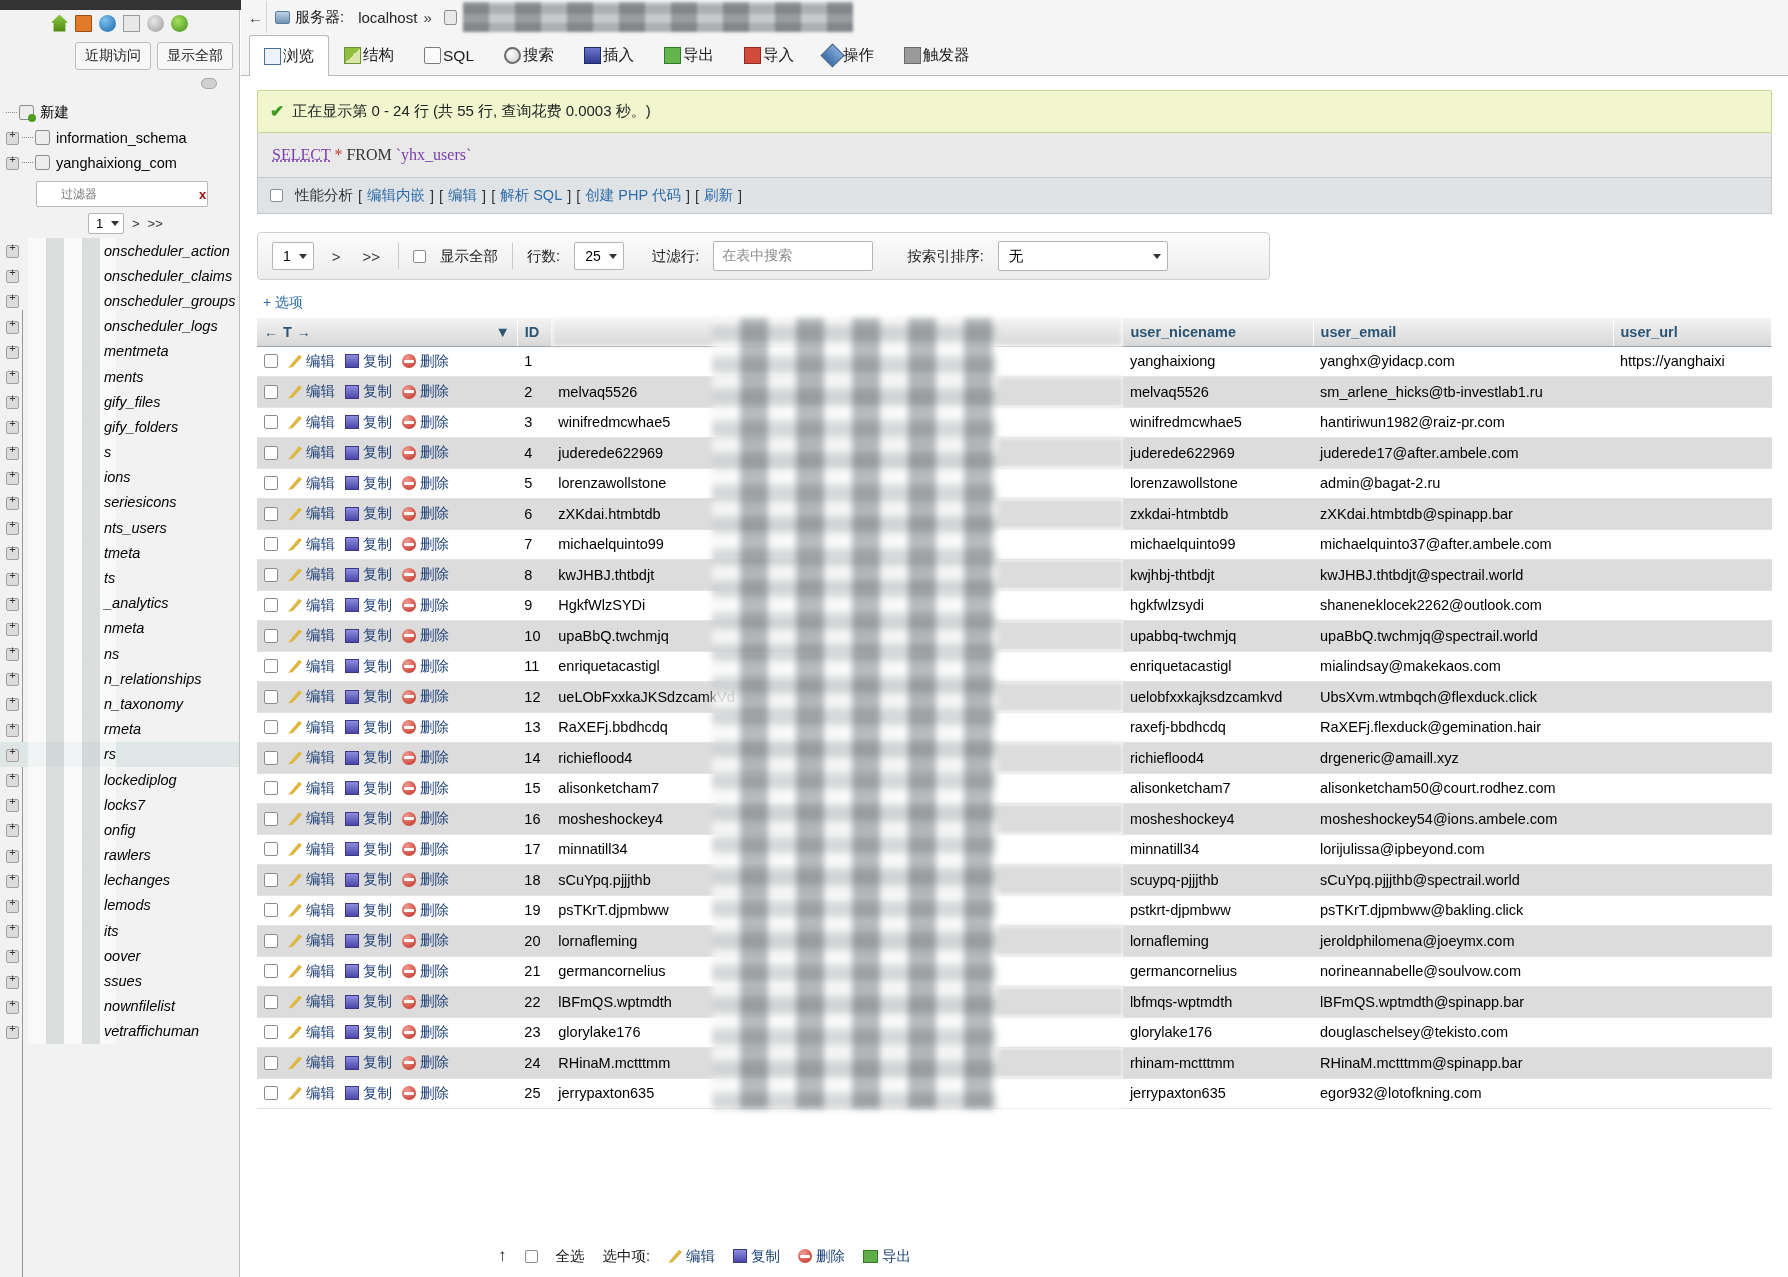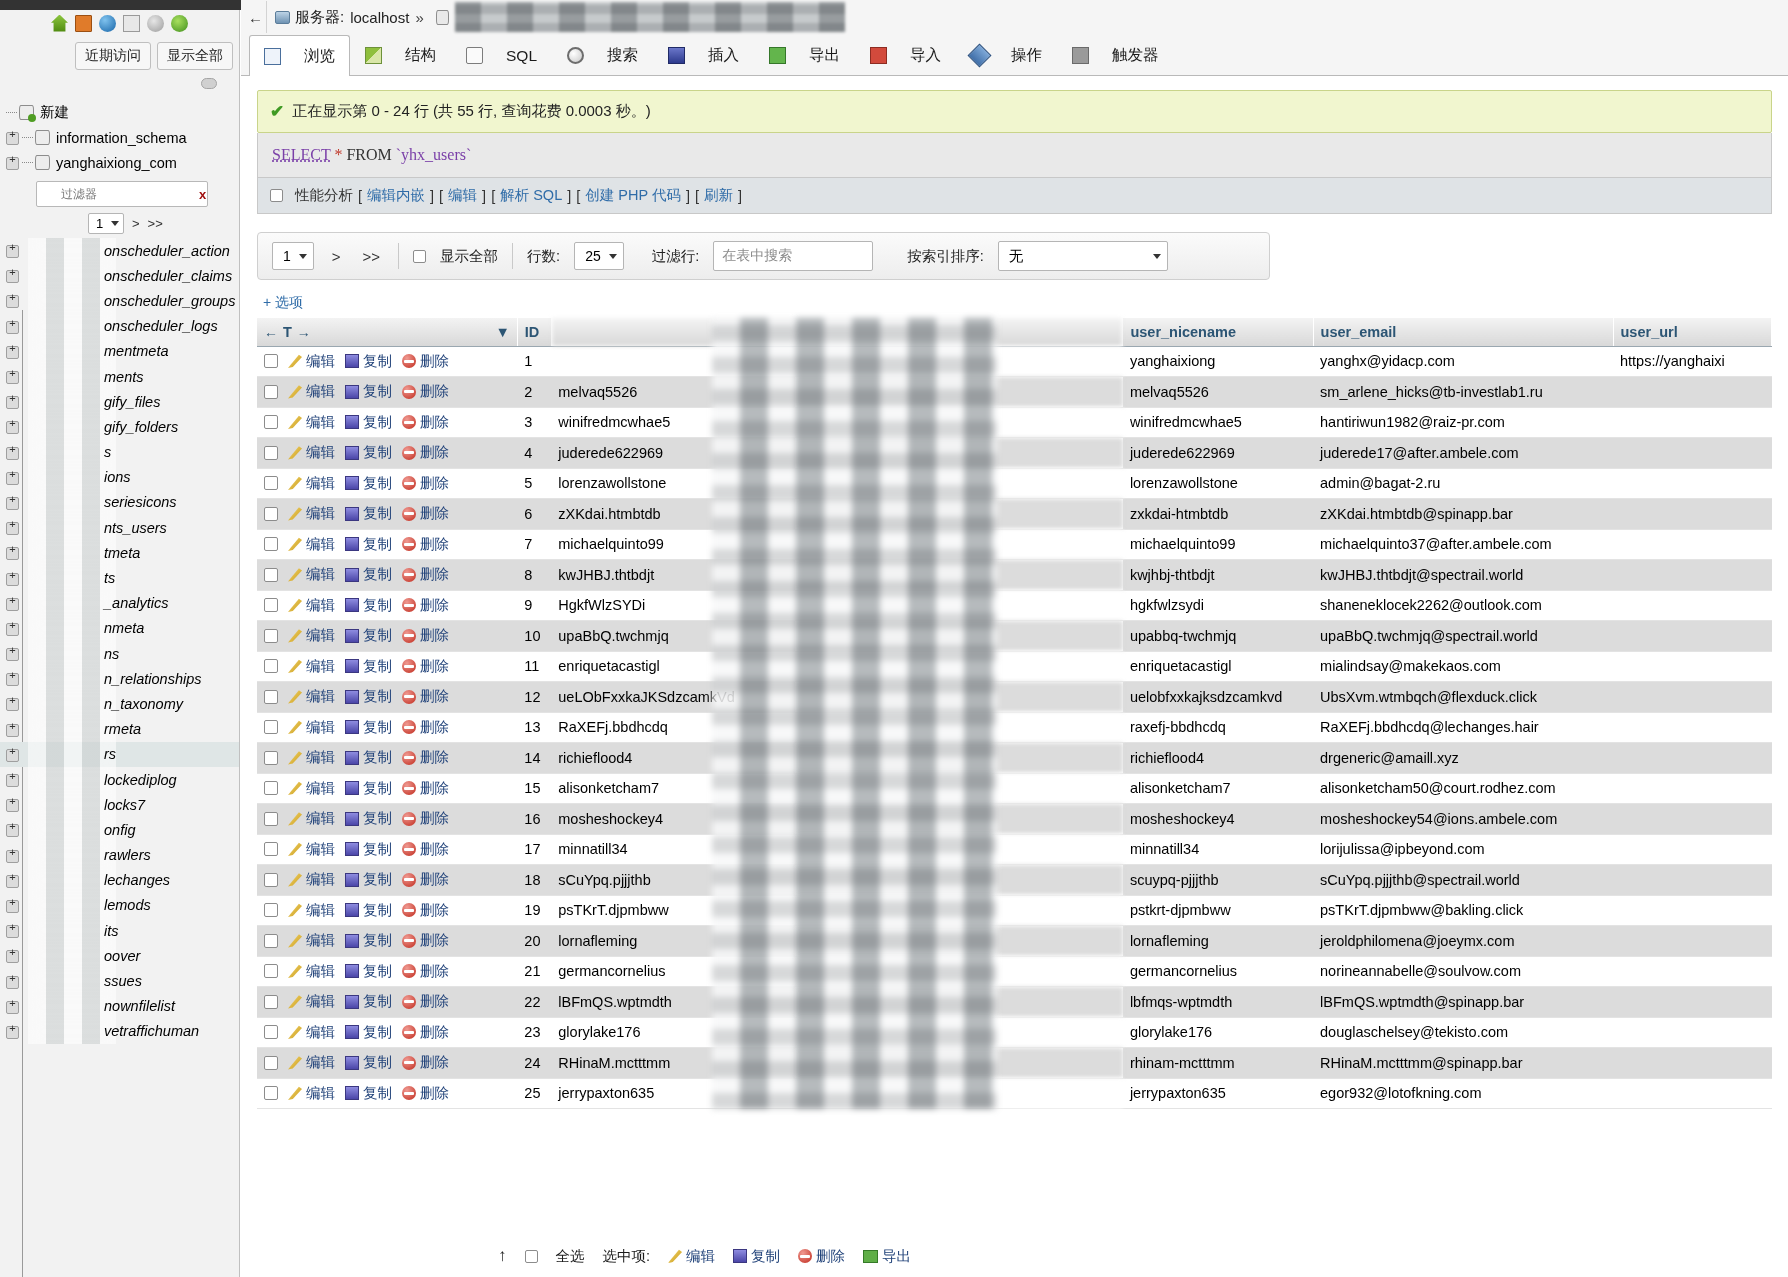--- a/index.html
+++ b/index.html
@@ -148,21 +148,21 @@
       repeating-linear-gradient(0deg, rgba(120,125,130,.35) 0 9px, rgba(215,218,220,.35) 9px 18px);
     background-blend-mode:multiply;
     filter:blur(1.5px);
   }
 
   .tabbar {
     height:42px; background:#f5f5f5; display:flex; align-items:flex-end;
     border-bottom:1px solid #b9b9b9; padding-left:8px;
   }
   .tab {
-    height:40px; display:flex; align-items:center; gap:23px;
+    height:40px; display:flex; align-items:center; gap:2px;
     padding:0 14px; font-size:15.5px; color:#1a1a1a; cursor:pointer;
     border:1px solid transparent; border-bottom:0; position:relative;
   }
   .tab.active {
     background:#fff; border-color:#b9b9b9; border-radius:3px 3px 0 0;
     margin-bottom:-1px; height:41px;
   }
   .tabico { width:17px; height:17px; flex:0 0 auto; }
   .ti-browse { background:#eef3fa; border:1px solid #4a6f9c; }
   .ti-structure { background:linear-gradient(135deg,#8fbf3d 50%, #d9e6a8 50%); border:1px solid #6d913a; }
@@ -501,21 +501,21 @@
       </div>
     </div>
 </div>
 
 <div class="main">
 
   <div class="breadcrumb">
     <div class="bc-back">←</div>
     <span class="bc-servericon"></span>
     <span>服务器:</span>
-    <span style="margin-left:6px">localhost</span>
+    <span style="margin-left:14px">localhost</span>
     <span class="bc-sep">»</span>
     <span class="bc-dbicon"></span>
     <span class="bc-blur"></span>
   </div>
 
   <div class="tabbar" id="tabbar">
       <div class="tab active">
         <span class="tabico ti-browse"></span>
         <span>浏览</span>
       </div>
@@ -933,21 +933,21 @@
                   </span>
                   <span class="act">
                     <span class="ico-del"></span>
                     <span>删除</span>
                   </span>
                 </span></td>
               <td>13</td>
               <td>RaXEFj.bbdhcdq</td>
               <td class="blurcell">&nbsp;</td>
               <td>raxefj-bbdhcdq</td>
-              <td>RaXEFj.bbdhcdq@lechanges.hair</td>
+              <td>RaXEFj.flexduck@gemination.hair</td>
               <td></td>
             </tr>
             <tr class="r-even">
               <td><span style="display:inline-flex;align-items:center;gap:10px;">
                   <span class="rowcbx"></span>
                   <span class="act">
                     <span class="ico-edit"></span>
                     <span>编辑</span>
                   </span>
                   <span class="act">

